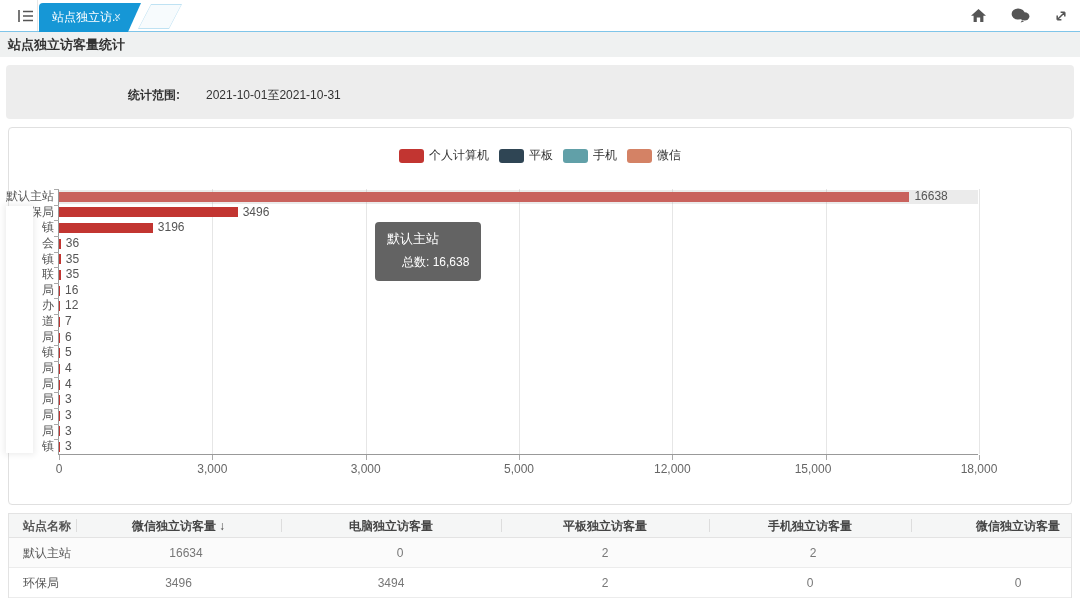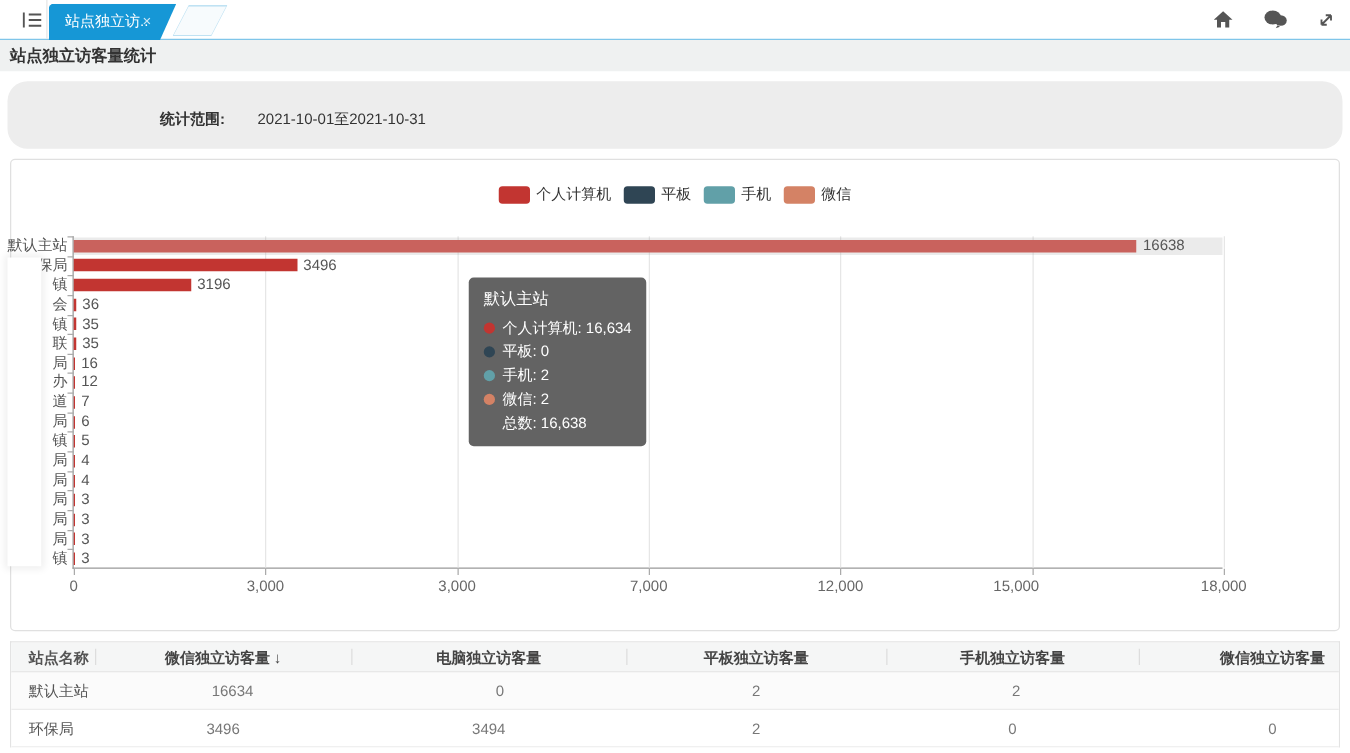--- a/index.html
+++ b/index.html
@@ -29,21 +29,21 @@
     position:absolute; left:1px; top:1px; width:42px; height:23px;
     background:#f7fbfd; clip-path:polygon(12px 0, 100% 0, calc(100% - 12px) 100%, 0 100%);
   }
   .topbar-icons { position:absolute; right:12px; top:8px; display:flex; gap:24px; align-items:center; }
   .topbar-icons > span { cursor:pointer; display:inline-flex; }
   
   .pagetitle-bar { height:25px; background:#eff1f1; line-height:25px; padding-left:8px;
     font-size:13px; font-weight:bold; color:#333; }
   .spacer8 { height:8px; }
   
-  .filter-bar { position:relative; height:54px; background:#ededed; border-radius:16px; margin:0 6px; }
+  .filter-bar { position:relative; height:54px; background:#ededed; border-radius:4px; margin:0 6px; }
   .filter-label { position:absolute; left:122px; top:22px; font-size:12px; font-weight:bold; color:#333; }
   .filter-value { position:absolute; left:200px; top:22px; font-size:12px; color:#333; }
   .filter-btn {
     position:absolute; left:452px; top:14px; height:27px;
     background:#fff; border:1px solid #ccc; border-radius:3px;
     font-size:12px; color:#333; display:flex; align-items:center; gap:6px;
     padding:0 10px; cursor:pointer;
   }
   .cal-icon { width:11px; height:11px; border:1px solid #555; border-top:3px solid #555; border-radius:2px; display:inline-block; }
   .caret-down { width:0; height:0; border-left:4px solid transparent; border-right:4px solid transparent; border-top:5px solid #555; display:inline-block; }
@@ -157,21 +157,21 @@
   <div class="x-tick" style="left: 0px;"></div>
       <div class="x-label" style="left: 0px;">0</div>
       <div class="gridline" style="left: 153.333px;"></div>
       <div class="x-tick" style="left: 153.333px;"></div>
       <div class="x-label" style="left: 153.333px;">3,000</div>
       <div class="gridline" style="left: 306.667px;"></div>
       <div class="x-tick" style="left: 306.667px;"></div>
       <div class="x-label" style="left: 306.667px;">3,000</div>
       <div class="gridline" style="left: 460px;"></div>
       <div class="x-tick" style="left: 460px;"></div>
-      <div class="x-label" style="left: 460px;">7,000</div>
+      <div class="x-label" style="left: 460px;">5,000</div>
       <div class="gridline" style="left: 613.333px;"></div>
       <div class="x-tick" style="left: 613.333px;"></div>
       <div class="x-label" style="left: 613.333px;">12,000</div>
       <div class="gridline" style="left: 766.667px;"></div>
       <div class="x-tick" style="left: 766.667px;"></div>
       <div class="x-label" style="left: 754px;">15,000</div>
       <div class="gridline" style="left: 920px;"></div>
       <div class="x-tick" style="left: 920px;"></div>
       <div class="x-label" style="left: 920px;">18,000</div>
       <div class="bar-row" style="height: 15.6471px;">
@@ -256,38 +256,20 @@
         <div class="bar-value" style="left: 6px; line-height: 15.6471px;">3</div>
       </div>
       <div class="bar-row" style="height: 15.6471px;">
         <div class="bar" style="width: 1px; background: rgb(194, 53, 49);"></div>
         <div class="y-label" style="line-height: 15.6471px;">镇</div>
         <div class="bar-value" style="left: 6px; line-height: 15.6471px;">3</div>
       </div>
     </div>
   <div class="tooltip">
     <div class="tooltip-title">默认主站</div>
-    <div>
-        <div class="tooltip-row">
-          <span class="tooltip-dot" style="background: rgb(194, 53, 49);"></span>
-          <span>个人计算机: 16,634</span>
-        </div>
-        <div class="tooltip-row">
-          <span class="tooltip-dot" style="background: rgb(47, 69, 84);"></span>
-          <span>平板: 0</span>
-        </div>
-        <div class="tooltip-row">
-          <span class="tooltip-dot" style="background: rgb(97, 160, 168);"></span>
-          <span>手机: 2</span>
-        </div>
-        <div class="tooltip-row">
-          <span class="tooltip-dot" style="background: rgb(212, 130, 101);"></span>
-          <span>微信: 2</span>
-        </div>
-      </div>
     <div class="tooltip-total">总数: 16,638</div>
   </div>
 </div>
 
 <div class="table-wrap">
   <div class="t-header">
       <div class="cell-first" style="width: 67px;"><span>站点名称</span></div>
       <div style="width: 205px;"><span>微信独立访客量</span><span class="sort-ind">↓</span></div>
       <div style="width: 220px;"><span>电脑独立访客量</span></div>
       <div style="width: 208px;"><span>平板独立访客量</span></div>

